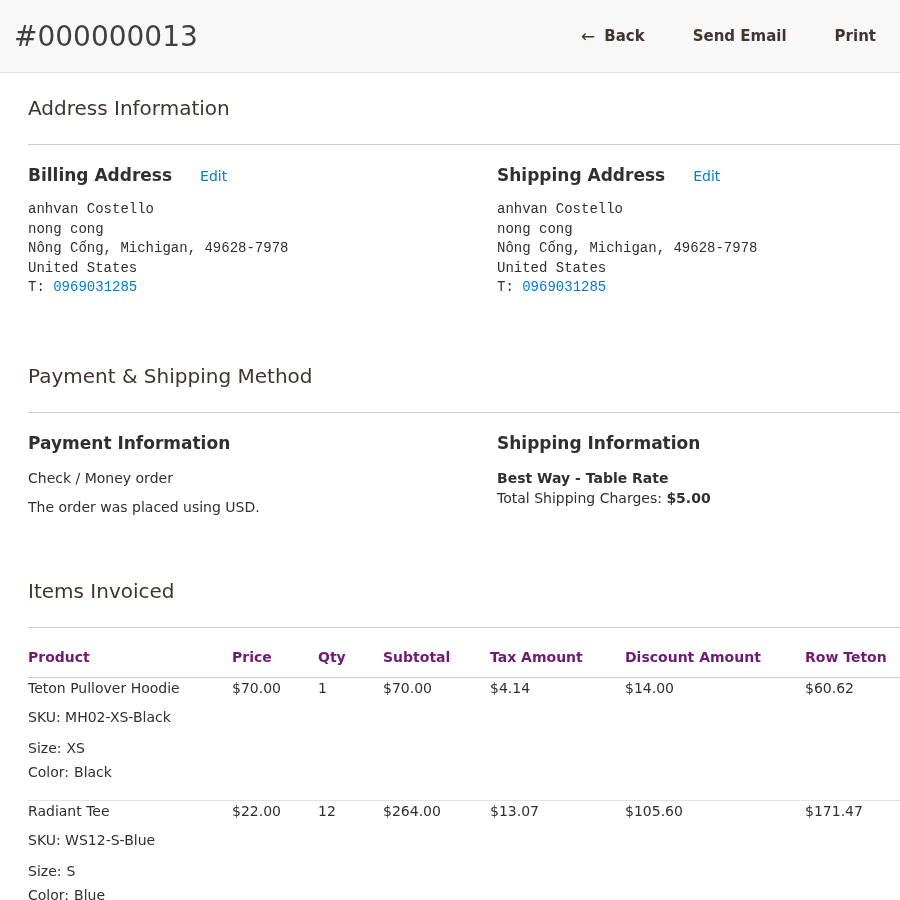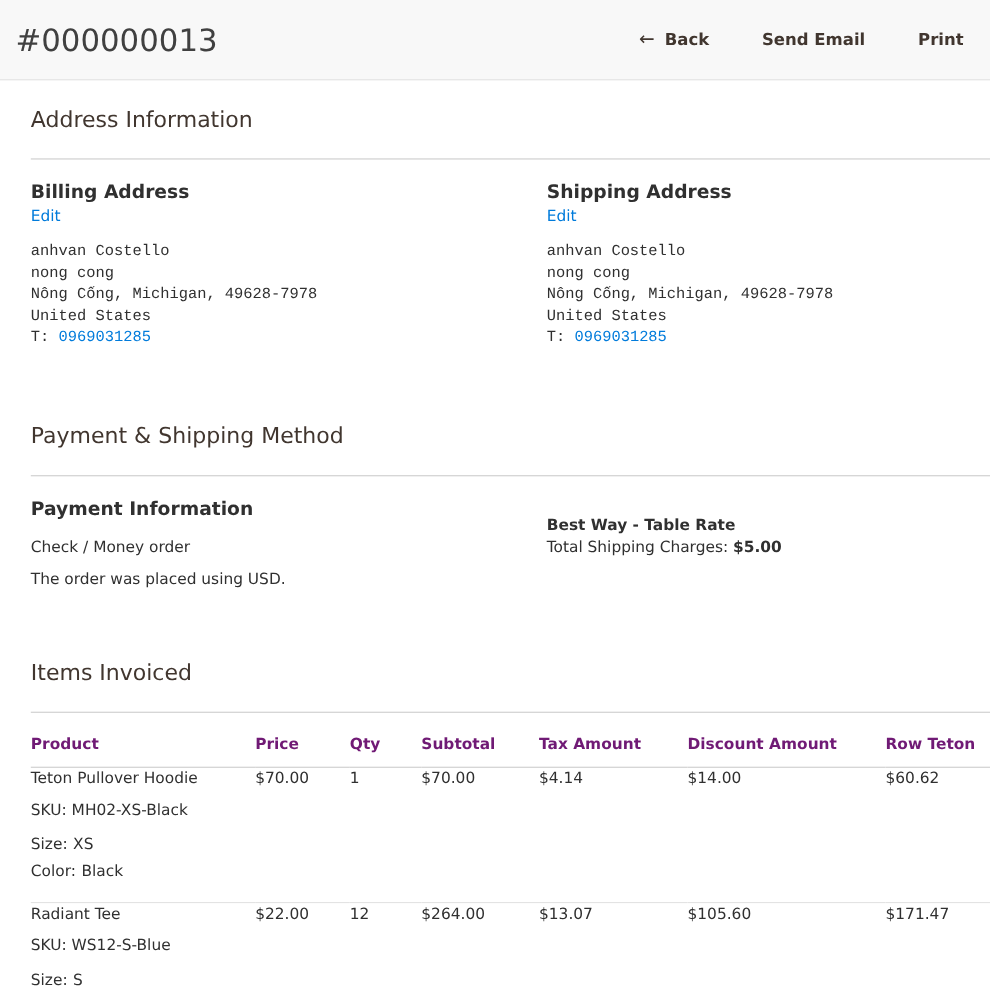--- a/index.html
+++ b/index.html
@@ -59,22 +59,21 @@
   .two-col { display: flex; margin-top: 20px; }
   .col-left  { width: 469px; flex: 0 0 469px; }
   .col-right { flex: 1 1 auto; }
 
   .block-heading {
     font-size: 17px;
     font-weight: 700;
     color: #303030;
     display: flex;
     align-items: baseline;
-    gap: 4px;
-    flex-direction: column;
+    gap: 28px;
   }
   a.edit-link {
     font-size: 14px;
     font-weight: 400;
     color: #007bdb;
     text-decoration: none;
     cursor: pointer;
   }
   .address-lines { margin-top: 15px; line-height: 19.5px; font-family: Liberation Mono, monospace; }
   .address-lines div { white-space: nowrap; }
@@ -166,20 +165,23 @@
     <h2 class="section-title">Payment &amp; Shipping Method</h2>
     <div class="two-col">
       <div class="col-left">
         <div class="block-heading">
             <span>Payment Information</span>
           </div>
         <div class="payment-method">Check / Money order</div>
         <div class="payment-note">The order was placed using USD.</div>
       </div>
       <div class="col-right">
+        <div class="block-heading">
+            <span>Shipping Information</span>
+          </div>
         <div class="ship-method">Best Way - Table Rate</div>
         <div class="ship-charges"><span>Total Shipping Charges: </span><b>$5.00</b></div>
       </div>
     </div>
   </section>
 
   <section class="section-items">
     <h2 class="section-title">Items Invoiced</h2>
     <table class="items">
       <colgroup>

